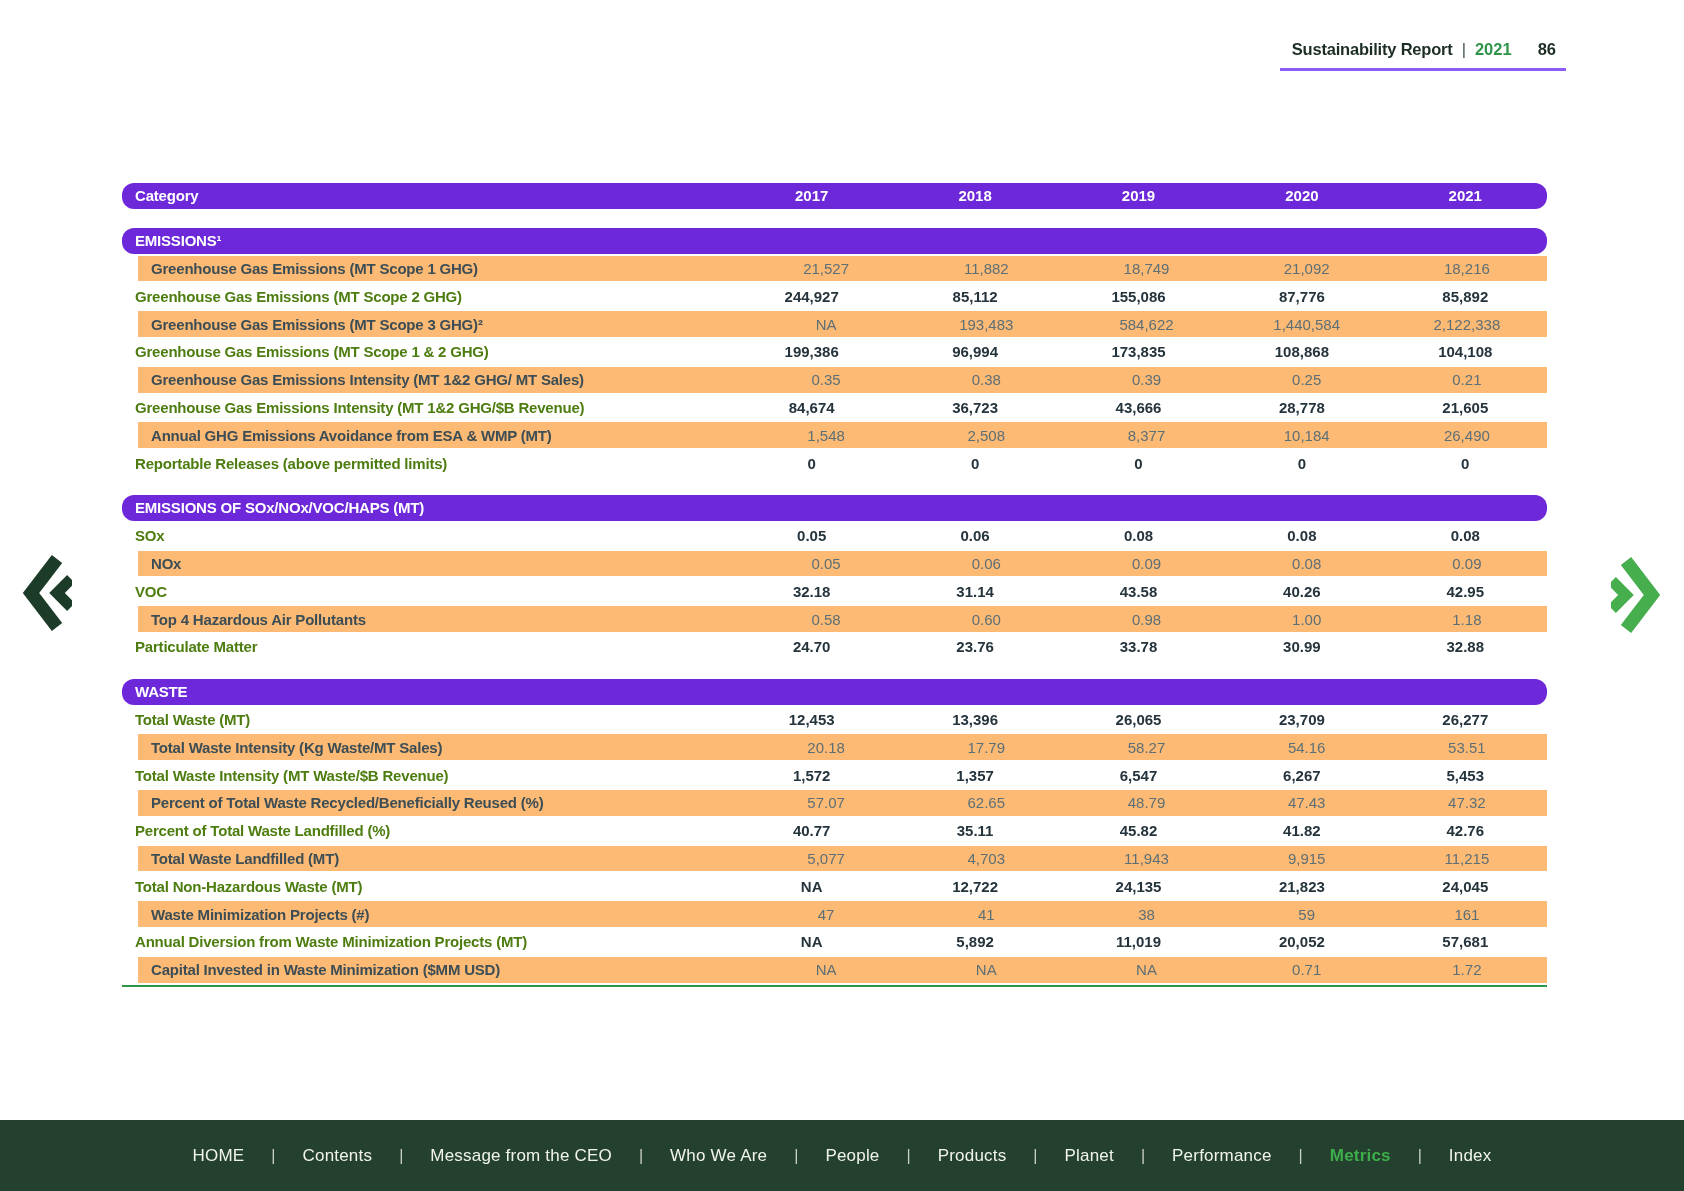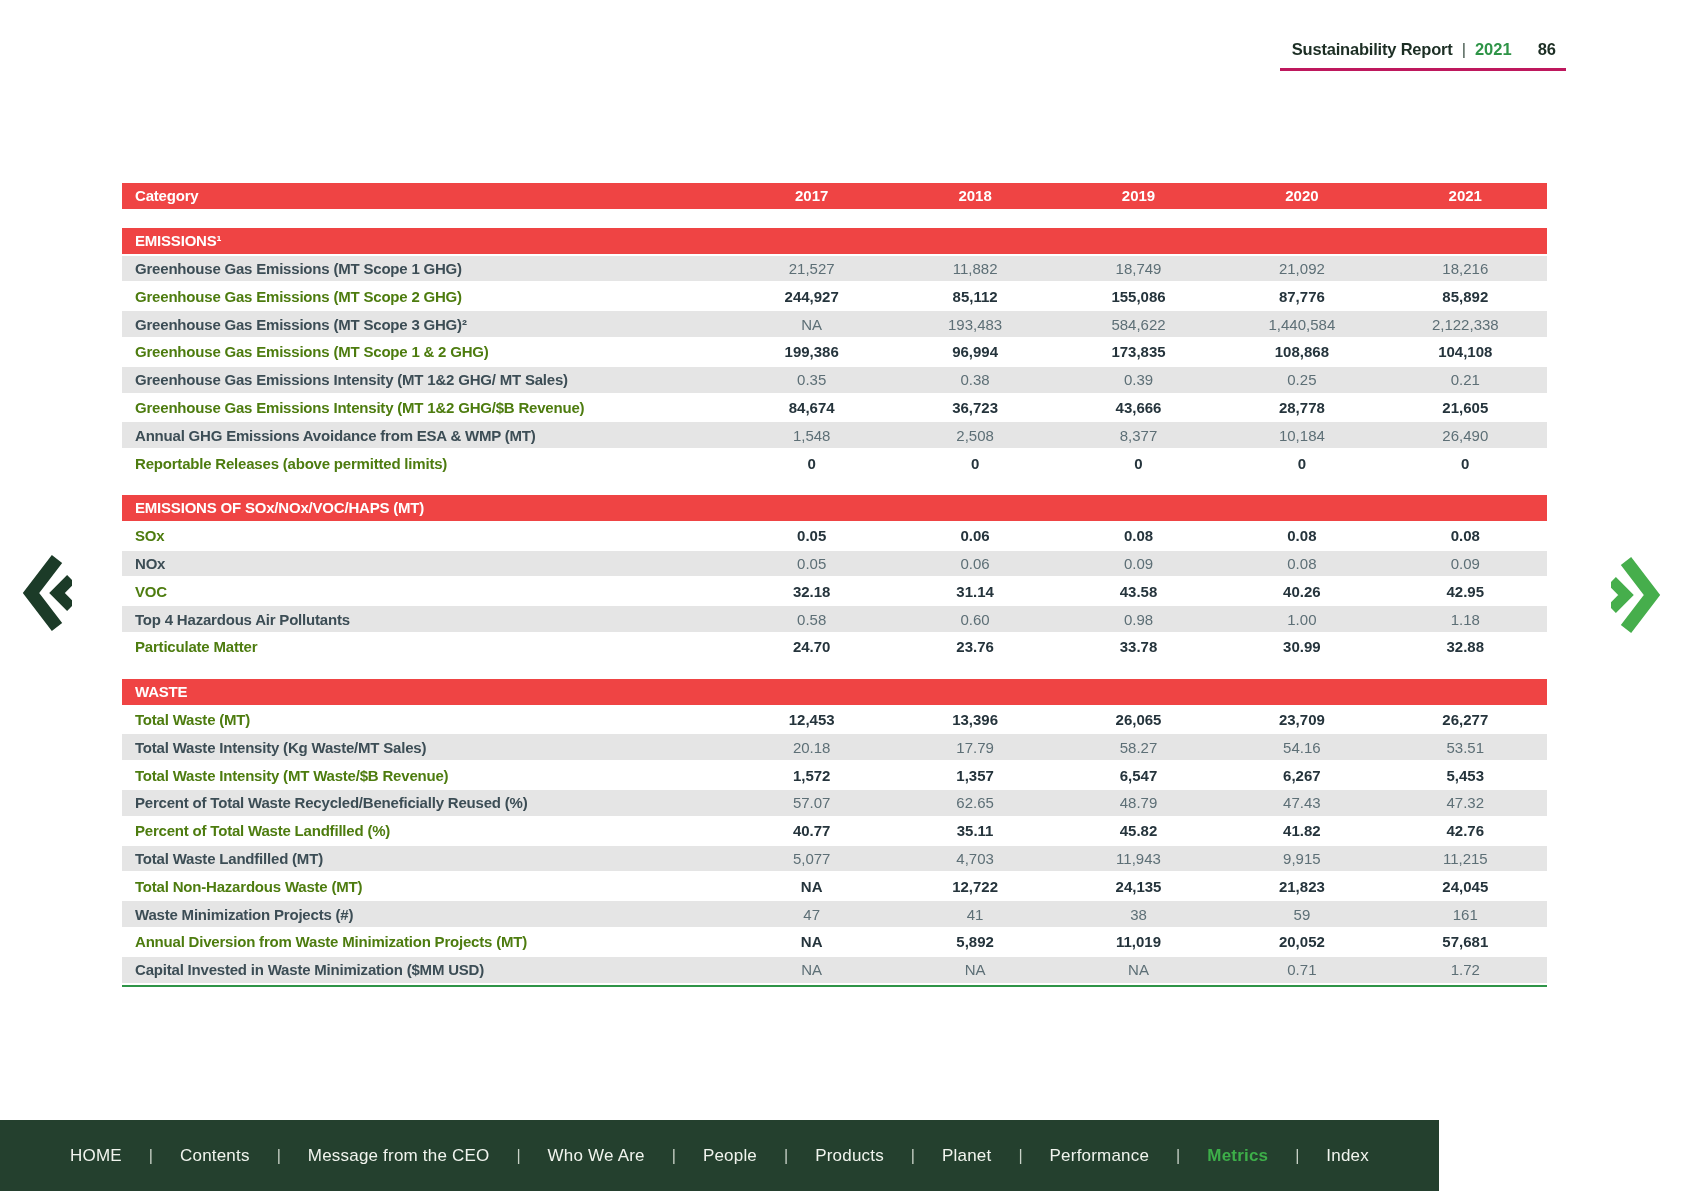--- a/index.html
+++ b/index.html
@@ -10,21 +10,21 @@
     font-family: "Liberation Sans", sans-serif;
     overflow: hidden;
   }
 
   
   .page-header {
     position: absolute;
     top: 40px;
     right: 118px;
     padding: 0 10px 9px 12px;
-    border-bottom: 3px solid #be185d;
+    border-bottom: 3px solid #8b5cf6;
     font-size: 16.5px;
     color: #1C2E24;
     white-space: nowrap;
   }
   .page-header .ph-title { font-weight: 700; letter-spacing: -0.2px; }
   .page-header .ph-sep { margin: 0 9px; color: #41554a; font-weight: 400; }
   .page-header .ph-year { color: #2E9447; font-weight: 700; }
   .page-header .ph-page { margin-left: 26px; font-weight: 600; }
 
   
@@ -34,23 +34,23 @@
     top: 183px;
     width: 1425px;
   }
   .trow {
     display: grid;
     grid-template-columns: 608px repeat(5, 1fr);
     height: 25.8px;
     margin-bottom: 2px;
     align-items: center;
   }
-  .trow.header-row, .trow.section { background: #ef4444; }
+  .trow.header-row, .trow.section { background: #6d28d9; border-radius: 12px; }
   .trow.section { grid-template-columns: 1fr; margin-top: 19px; }
-  .trow.green { background: #e5e5e5; }
+  .trow.green { background: #fdba74; margin-left: 16px; }
   .trow.white { background: #ffffff; }
 
   .cell { font-size: 15px; line-height: 1; }
   .label-cell { padding-left: 13px; text-align: left; letter-spacing: -0.2px; }
   .value-cell { text-align: center; }
 
   .header-row .cell { color: #ffffff; font-weight: 700; }
   .section-label { color: #ffffff; font-weight: 700; }
 
   .trow.green .row-label { color: #3C4D55; font-weight: 700; }
@@ -71,21 +71,21 @@
     cursor: pointer;
   }
   .chevron-btn.prev { left: 20px; top: 552px; }
   .chevron-btn.next { left: 1611px; top: 554px; }
 
   
   .bottom-nav {
     position: absolute;
     left: 0;
     bottom: 0;
-    width: 1439px;
+    width: 1684px;
     height: 71px;
     background: #24402E;
     display: flex;
     align-items: center;
     justify-content: center;
   }
   .nav-item {
     color: #F1F4EE;
     font-size: 17px;
     margin: 0 27px;

